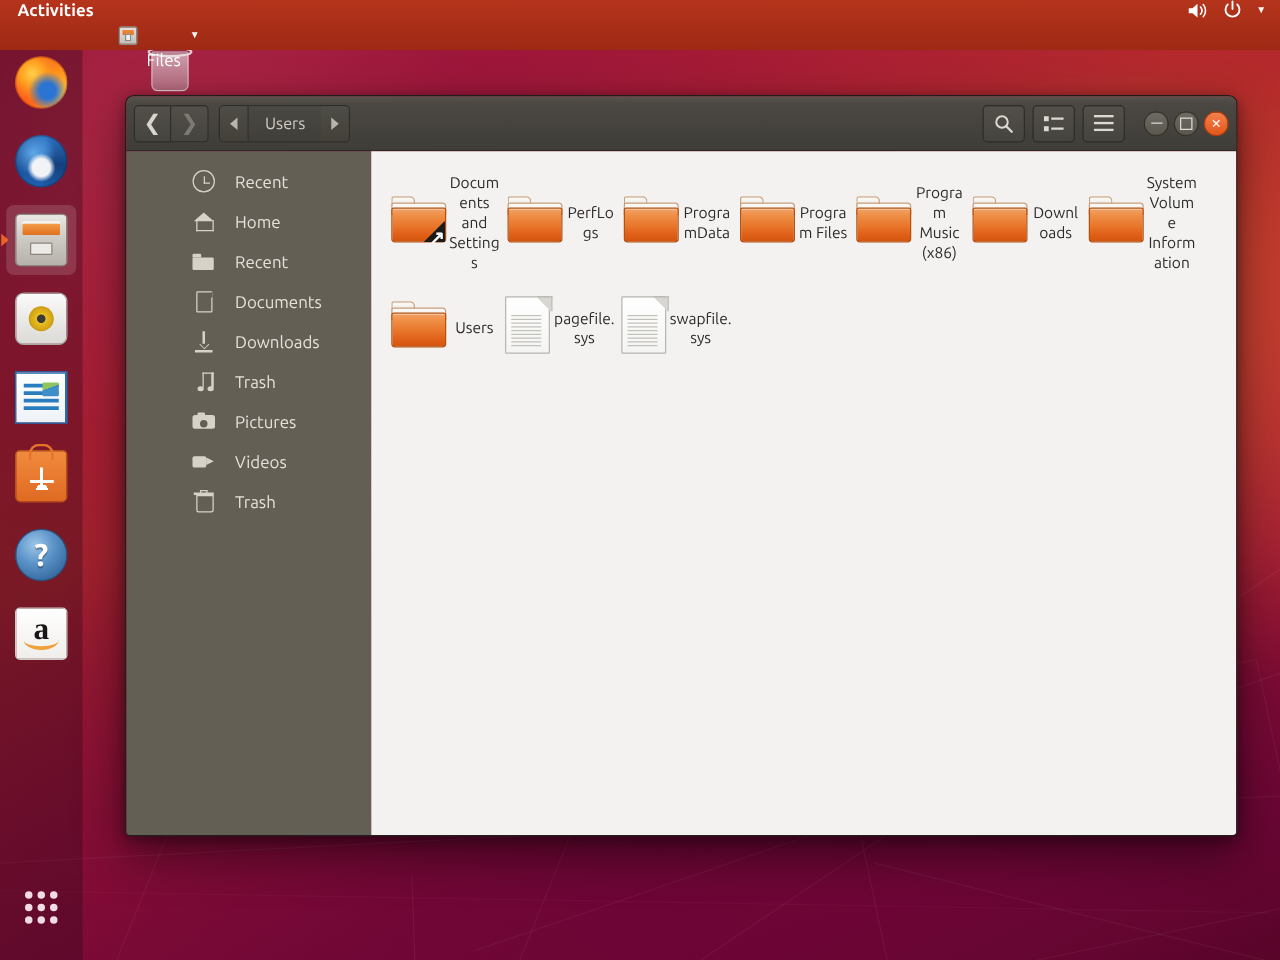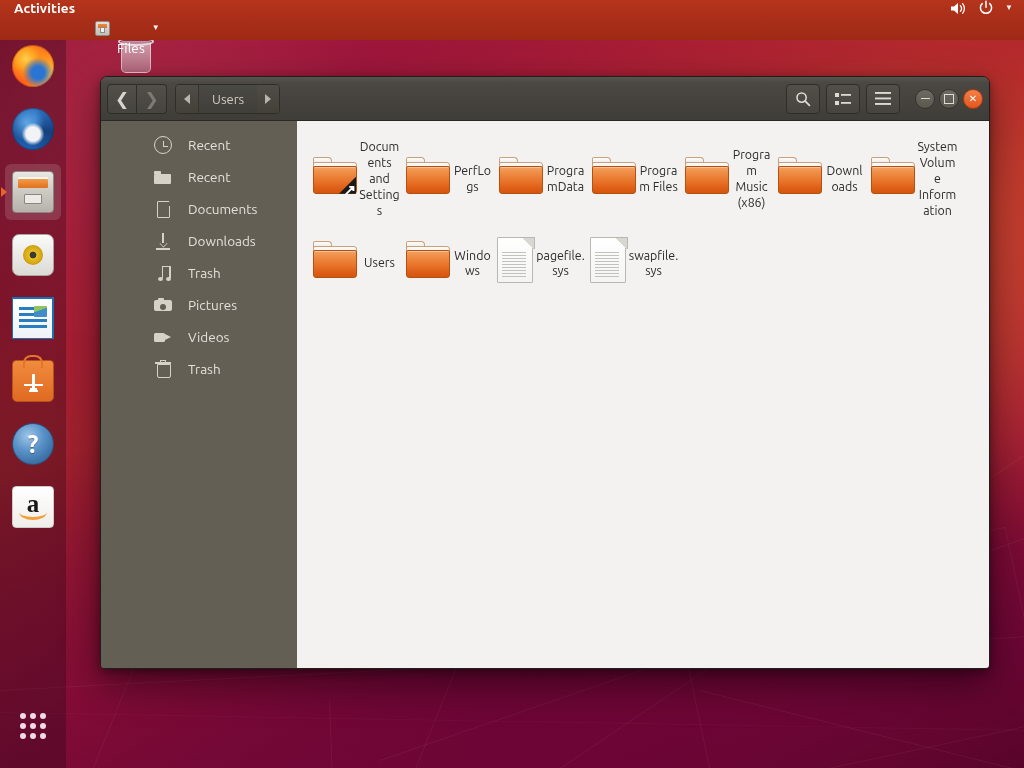--- a/index.html
+++ b/index.html
@@ -615,20 +615,24 @@
   </div>
 
   <div id="wbody">
 
     <div id="sidebar">
       <div class="side-item">
         <span class="side-ico g-recent"></span>
         <span class="side-label">Recent</span>
       </div>
       <div class="side-item">
+        <span class="side-ico g-home"></span>
+        <span class="side-label">Home</span>
+      </div>
+      <div class="side-item">
         <span class="side-ico g-folder"></span>
         <span class="side-label">Recent</span>
       </div>
       <div class="side-item">
         <span class="side-ico g-doc"></span>
         <span class="side-label">Documents</span>
       </div>
       <div class="side-item">
         <span class="side-ico g-down">
             <b></b>
@@ -737,30 +741,20 @@
             <div class="folder">
               <div class="tab"></div>
               <div class="back"></div>
               <div class="front"></div>
             </div>
           </div>
           <div class="flabel">Users</div>
         </div>
         <div class="fitem">
           <div class="fico">
-            <div class="folder">
-              <div class="tab"></div>
-              <div class="back"></div>
-              <div class="front"></div>
-            </div>
-          </div>
-          <div class="flabel">Windows</div>
-        </div>
-        <div class="fitem">
-          <div class="fico">
             <div class="docfile">
               <div class="page"></div>
               <div class="fold"></div>
               <div class="lines"></div>
             </div>
           </div>
           <div class="flabel">pagefile.sys</div>
         </div>
         <div class="fitem">
           <div class="fico">

